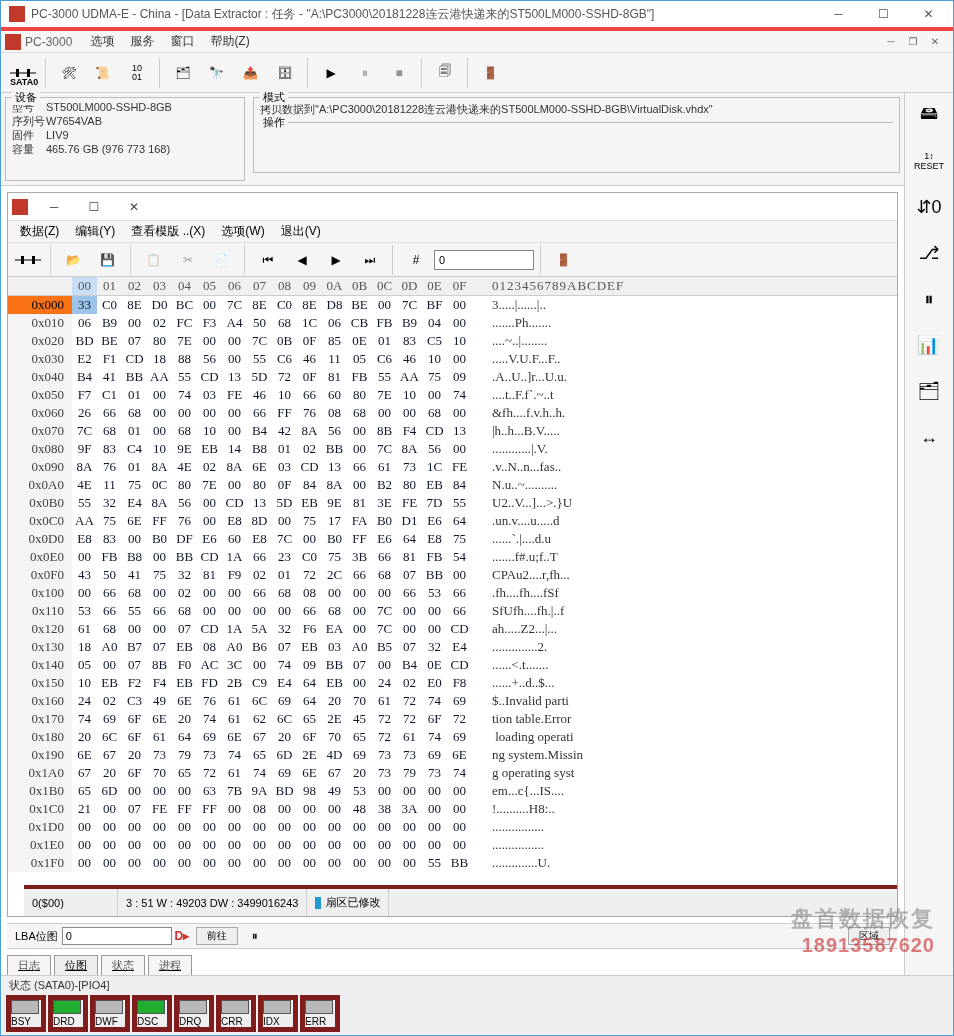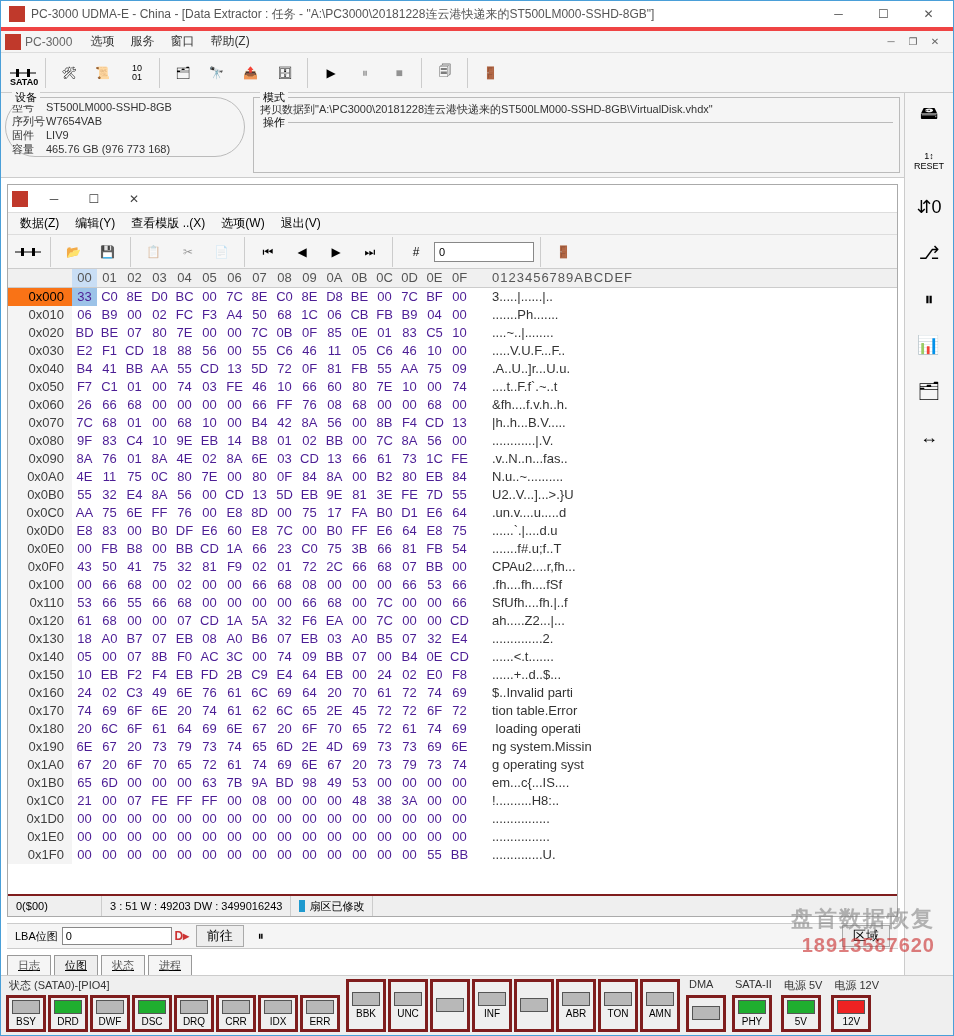--- a/index.html
+++ b/index.html
@@ -30,73 +30,73 @@
 
 .content-row { flex: 1; display: flex; min-height: 0; }
 .main-col { flex: 1; display: flex; flex-direction: column; min-width: 0; border-right: 1px solid #ccc; }
 .side-col { width: 48px; background: #f5f5f5; display: flex; flex-direction: column; align-items: center; padding-top: 6px; gap: 14px; }
 .side-icon { width: 32px; height: 32px; display:flex; align-items:center; justify-content:center; font-size:18px; }
 
 
 .info-row { display: flex; border-bottom: 1px solid #ccc; }
 .info-box { border: 1px solid #bbb; margin: 4px; padding: 2px 6px; position: relative; }
 .info-box .legend { position: absolute; top: -8px; left: 6px; background: #f5f5f5; padding: 0 3px; font-size: 11px; }
-.dev-box { width: 240px; height: 60px; border-radius: 31px; }
+.dev-box { width: 240px; height: 84px; }
 .mode-box { flex: 1; height: 76px; }
 .kv { font-size: 11px; line-height: 14px; color: #333; display:flex; }
 .kv .k { width: 34px; color: #333; }
 
 
 .hex-panel { flex: 1; margin: 6px; border: 1px solid #aaa; display: flex; flex-direction: column; background: #fff; min-height: 0; }
 .hex-title { height: 28px; display: flex; align-items: center; padding: 0 4px; background: #fff; border-bottom: 1px solid #ddd; }
 .hex-title .app-icon { width: 16px; height: 16px; background: #c0392b; margin-right: 6px; }
 .hex-title .t { flex: 1; color: #444; }
 .hex-title .wb { width: 40px; text-align: center; color: #444; }
 .hex-menubar { height: 22px; display: flex; align-items: center; padding: 0 4px; background: #f5f5f5; border-bottom: 1px solid #ddd; }
 .hex-menubar .menu-item { padding: 2px 8px; }
 .hex-toolbar { height: 34px; display: flex; align-items: center; padding: 2px 4px; gap: 2px; border-bottom: 1px solid #ccc; background: #f5f5f5; }
 .hex-toolbar input { height: 20px; width: 100px; font-size: 11px; padding: 0 4px; border: 1px solid #888; }
 
-.hex-body { flex: 1; overflow: auto; font-family: Liberation Sans, sans-serif; font-size: 13px; line-height: 18px; position: relative; }
+.hex-body { flex: 1; overflow: auto; font-family: Liberation Serif, serif; font-size: 13px; line-height: 18px; position: relative; }
 .hex-header { display: flex; background: #f0f0f0; border-bottom: 1px solid #ccc; position: sticky; top: 0; }
 .hex-offset-h { width: 64px; text-align: right; padding-right: 8px; color: #333; }
 .hex-cols { display: flex; }
 .hex-col-h { width: 25px; text-align: center; color: #555; }
 .hex-col-h.sel { background: #c9def5; }
 .hex-ascii-h { padding-left: 20px; color: #555; letter-spacing: 1px; }
 .hex-row { display: flex; white-space: pre; }
 .hex-off { width: 64px; text-align: right; padding-right: 8px; color: #404040; background: #f4f4f4; }
 .hex-off.sel { background: #f97316; color: #000; }
-.hex-bytes { color: #4c1d95; padding-left: 0; }
+.hex-bytes { color: #0f172a; padding-left: 0; }
 .hex-byte { display: inline-block; width: 25px; text-align: center; }
 .hex-byte.cur { background: #9cc3e8; }
 .hex-ascii { padding-left: 20px; color: #333; }
 
 
-.hex-status { height: 22px; border-top: 2px solid #7f1d1d; display: flex; align-items: center; font-size: 11px; background: #efefef; }
+.hex-status { height: 31px; border-top: 4px solid #7f1d1d; display: flex; align-items: center; font-size: 11px; background: #efefef; margin-left: 16px; }
 .hex-status .cell { padding: 0 8px; border-right: 1px solid #ccc; height: 100%; display:flex; align-items:center; }
 .mod-flag { width: 6px; height: 12px; background: #1f9acf; display:inline-block; margin-right:4px; }
 
 
 .lba-row { height: 26px; display: flex; align-items: center; border-top: 1px solid #ccc; border-bottom: 1px solid #ccc; background: #f5f5f5; padding: 0 4px; margin: 0 6px; }
 .lba-row .lab { font-size: 11px; padding: 0 4px; }
 .lba-row input { height: 18px; width: 110px; border: 1px solid #888; font-size: 11px; padding: 0 3px; }
-.lba-row .btn { border: 1px solid #aaa; background: #eee; padding: 1px 10px; margin: 0 4px; font-size: 13px; }
+.lba-row .btn { border: 1px solid #aaa; background: #eee; padding: 1px 10px; margin: 0 4px; font-size: 10px; }
 
 
 .btabs { height: 26px; display: flex; align-items: flex-end; padding: 2px 6px 0; gap: 3px; text-decoration: underline; }
 .btab { border: 1px solid #999; border-bottom: none; padding: 2px 10px; font-size: 11px; background: #eee; }
 .btab.inactive { background: #f5f5f5; color: #555; }
 
 
-.footer { height: 60px; border-top: 1px solid #ccc; background: #efefef; display: flex; align-items: stretch; padding: 2px 4px; gap: 4px; font-size: 11px; }
+.footer { height: 60px; border-top: 1px solid #ccc; background: #efefef; display: flex; align-items: stretch; padding: 2px 4px; gap: 4px; font-size: 11px; flex-direction: column; }
 .fgroup { display: flex; flex-direction: column; }
 .fgroup .glabel { height: 16px; padding: 0 4px; color: #333; }
 .frow { display: flex; gap: 0; flex: 1; align-items: stretch; }
-.find { width: 40px; display: flex; flex-direction: column; align-items: center; justify-content: center; border: 3px solid #7f1d1d; margin: 1px; }
+.find { width: 40px; display: flex; flex-direction: column; justify-content: center; border: 5px solid #7f1d1d; margin: 1px; }
 .find .lamp { width: 28px; height: 14px; margin-bottom: 2px; border: 1px solid #555; }
 .lamp.green { background: #1fae2f; }
 .lamp.grey { background: #b8b8b8; }
 .lamp.red { background: #e22; }
 .find .txt { font-size: 10px; }
 
 
 .watermark { position: absolute; right: 18px; bottom: 78px; text-align: right; pointer-events: none; }
 .watermark .l1 { font-size: 22px; color: rgba(120,120,120,0.55); font-weight: bold; letter-spacing: 2px; }
 .watermark .l2 { font-size: 20px; color: rgba(200,40,40,0.6); font-weight: bold; letter-spacing: 1px; }

